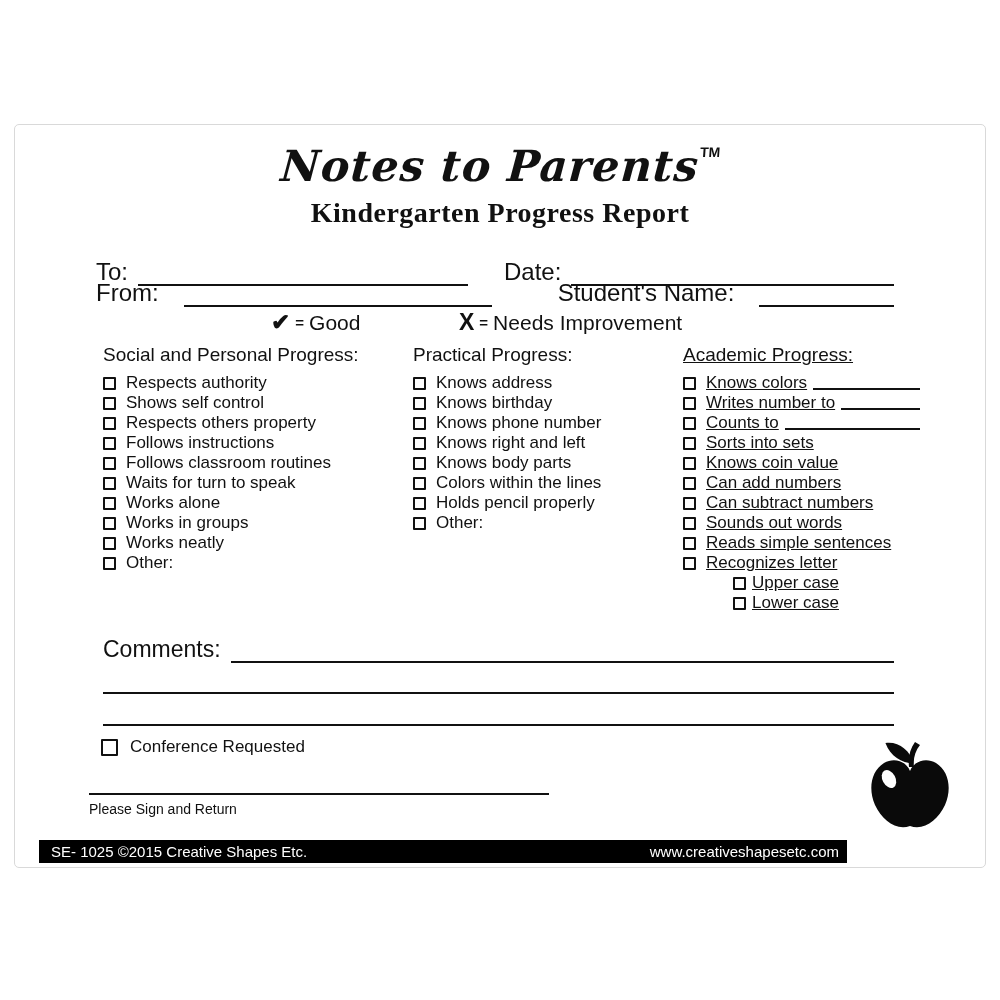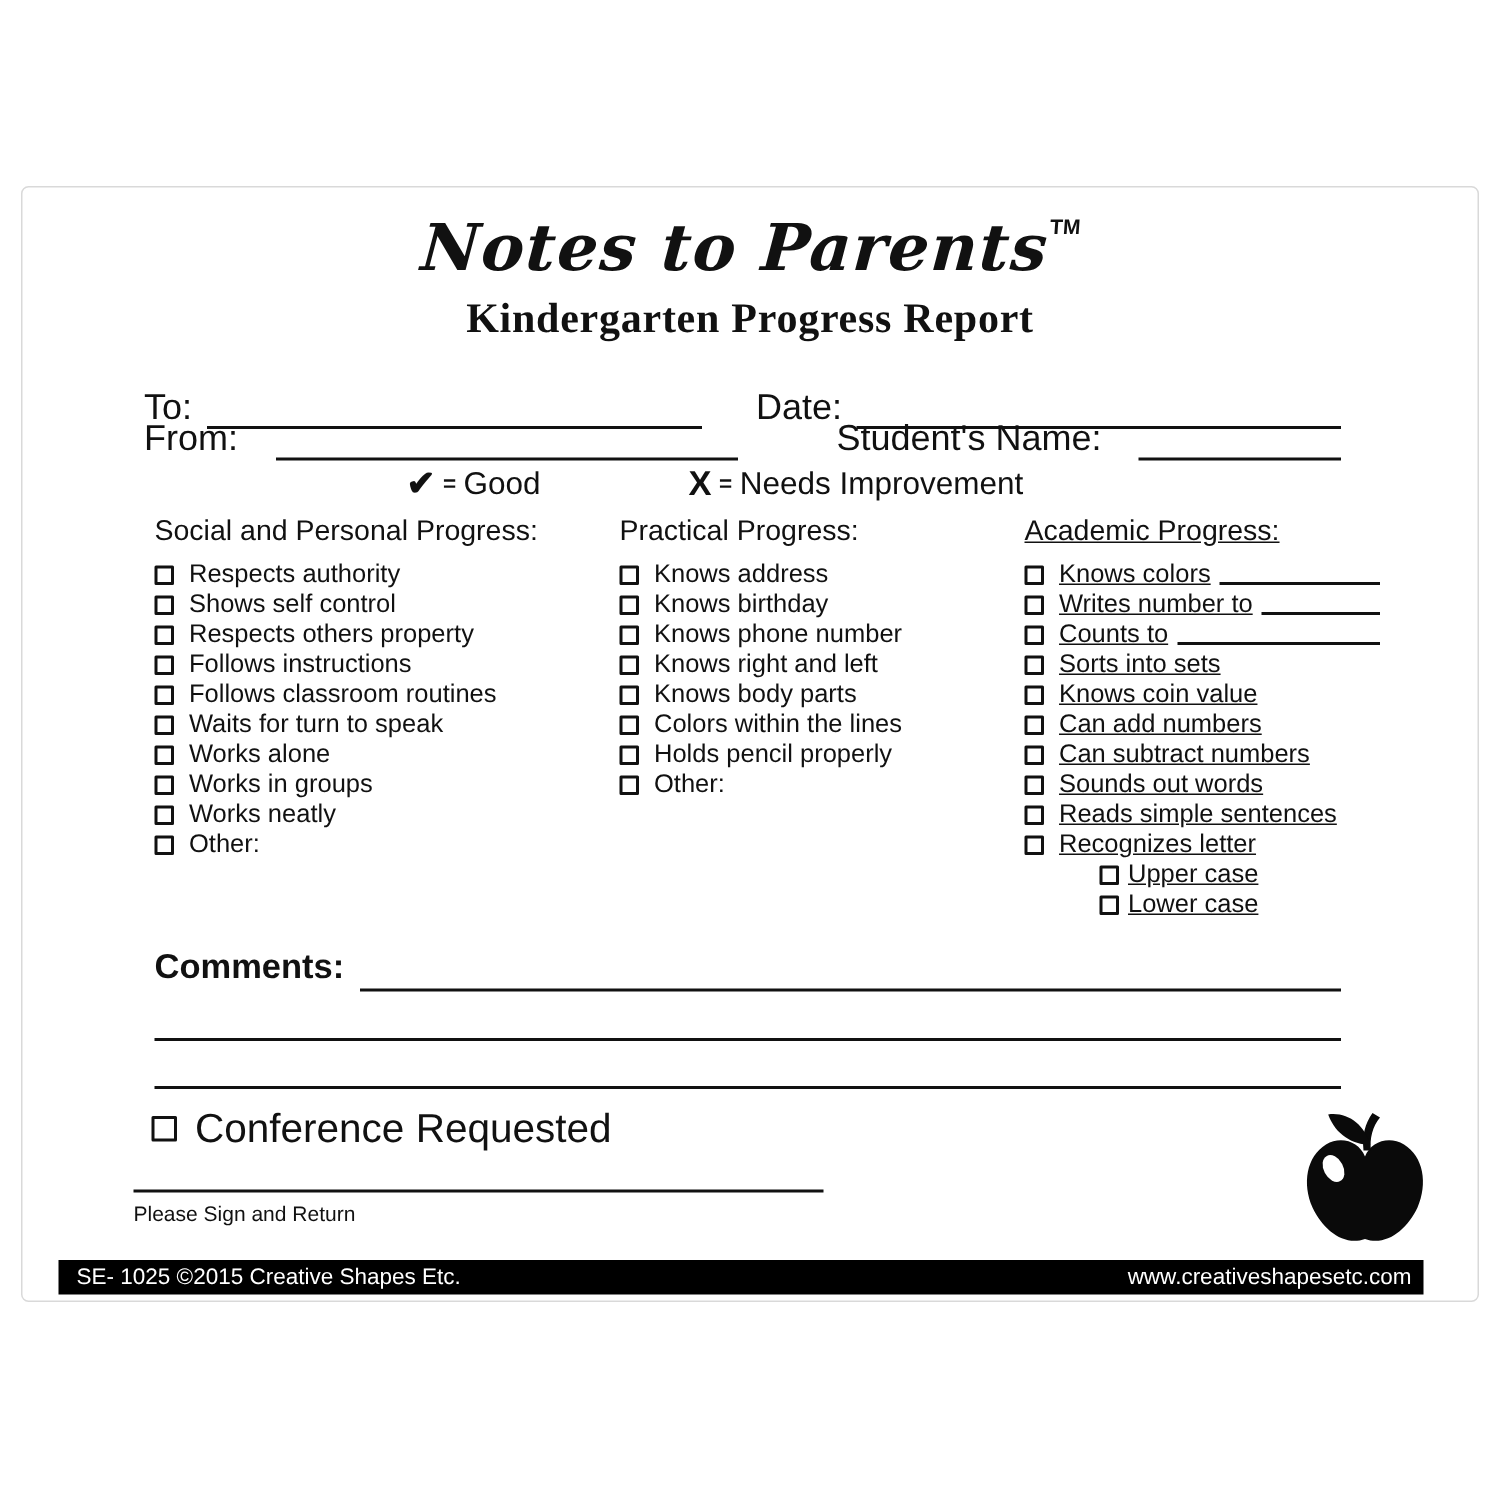--- a/index.html
+++ b/index.html
@@ -44,39 +44,39 @@
   .col-2 { left:398px; width:268px; }
   .col-3 { left:668px; width:237px;text-decoration:underline; }
   .col-title { font-size:19px; margin-bottom:7px; white-space:nowrap; }
   .check-row { display:flex; align-items:center; height:20px; font-size:17px; white-space:nowrap; }
   .check-row.indent { padding-left:50px; }
   .cb { width:13px; height:13px; border:2px solid #111; border-radius:1px; flex:0 0 auto; margin-right:10px; background:#fff; }
   .check-row.indent .cb { margin-right:6px; }
   .fill-line { flex:1; border-bottom:2px solid #111; height:13px; margin-left:6px; min-width:20px; }
 
   
-  .comments-row { position:absolute; left:88px; right:91px; top:506px; display:flex; font-size:23px; height:32px;font-weight:bold; }
+  .comments-row { position:absolute; left:88px; right:91px; top:506px; display:flex; align-items:flex-end; font-size:23px; height:32px; }
   .cline { position:absolute; left:88px; right:91px; border-bottom:2px solid #111; height:0; }
   .cline.l2 { top:567px; }
   .cline.l3 { top:599px; }
 
   
-  .conference-row { position:absolute; left:86px; top:612px; display:flex; align-items:center; font-size:27px; }
+  .conference-row { position:absolute; left:86px; top:612px; display:flex; align-items:center; font-size:17px; }
   .cb.big { width:17px; height:17px; margin-right:12px; }
 
   
   .sig-line { position:absolute; left:74px; top:668px; width:460px; border-bottom:2px solid #111; }
   .sign-return { position:absolute; left:74px; top:676px; font-size:14px; }
 
   
   .apple { position:absolute; left:845px; top:612px; width:100px; height:100px; }
 
   
   .footer-bar {
-    position:absolute; left:24px; top:715px; width:910px; height:23px;
+    position:absolute; left:24px; top:715px; width:808px; height:23px;
     background:#000; color:#fff; display:flex; align-items:center;
     justify-content:space-between; font-size:15px; padding:0 8px 0 12px;
   }
 </style>
 </head>
 <body>
 
 <div class="stage">
   <div class="card">
 

